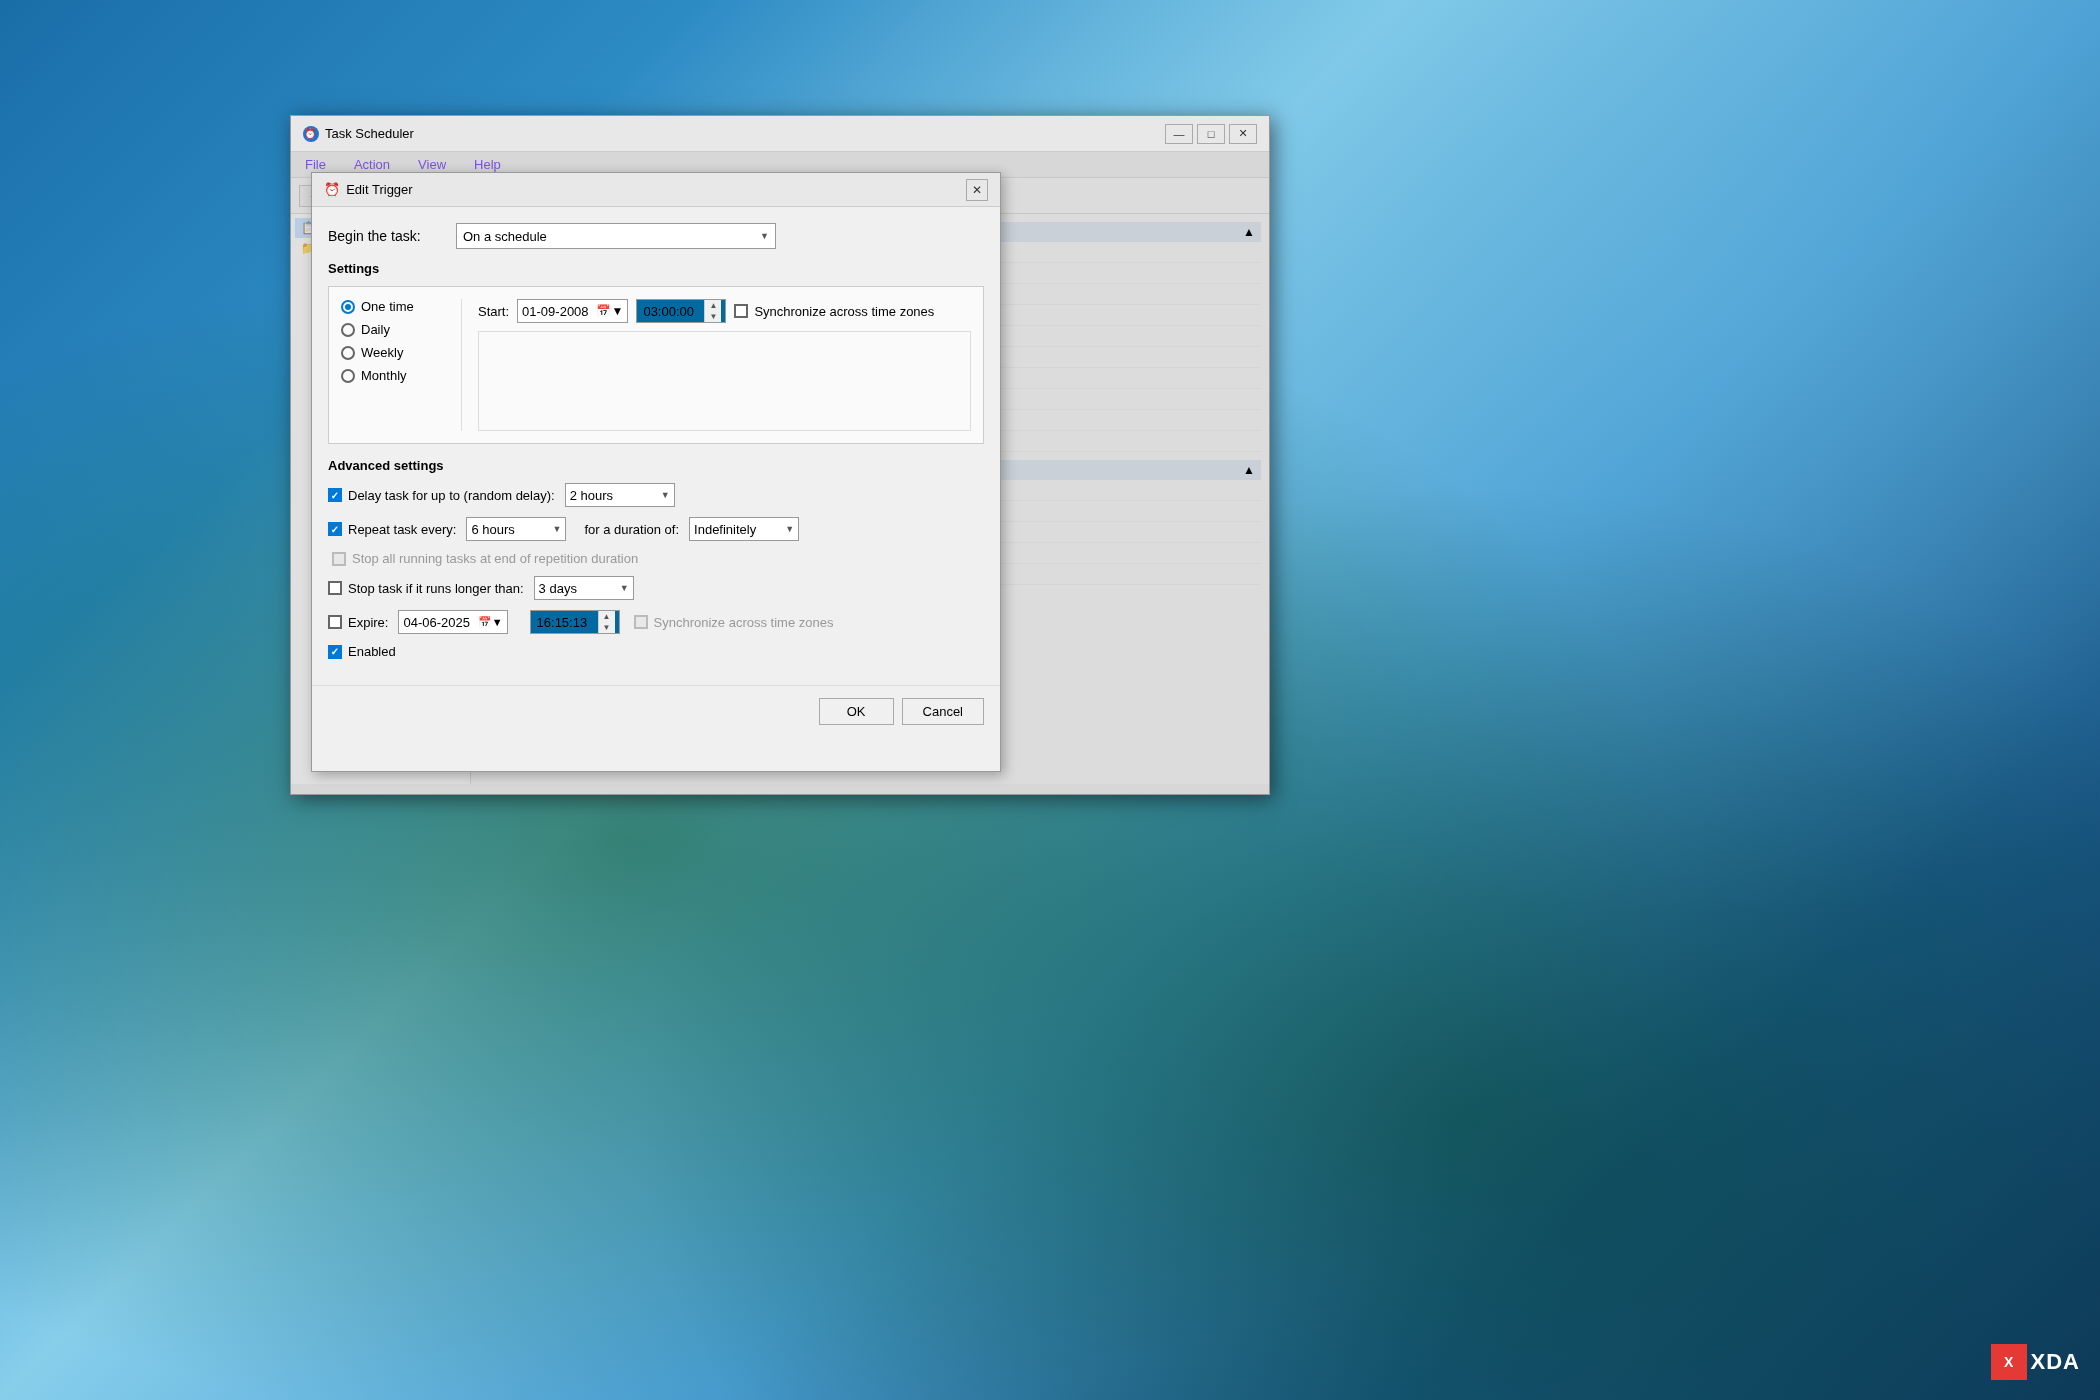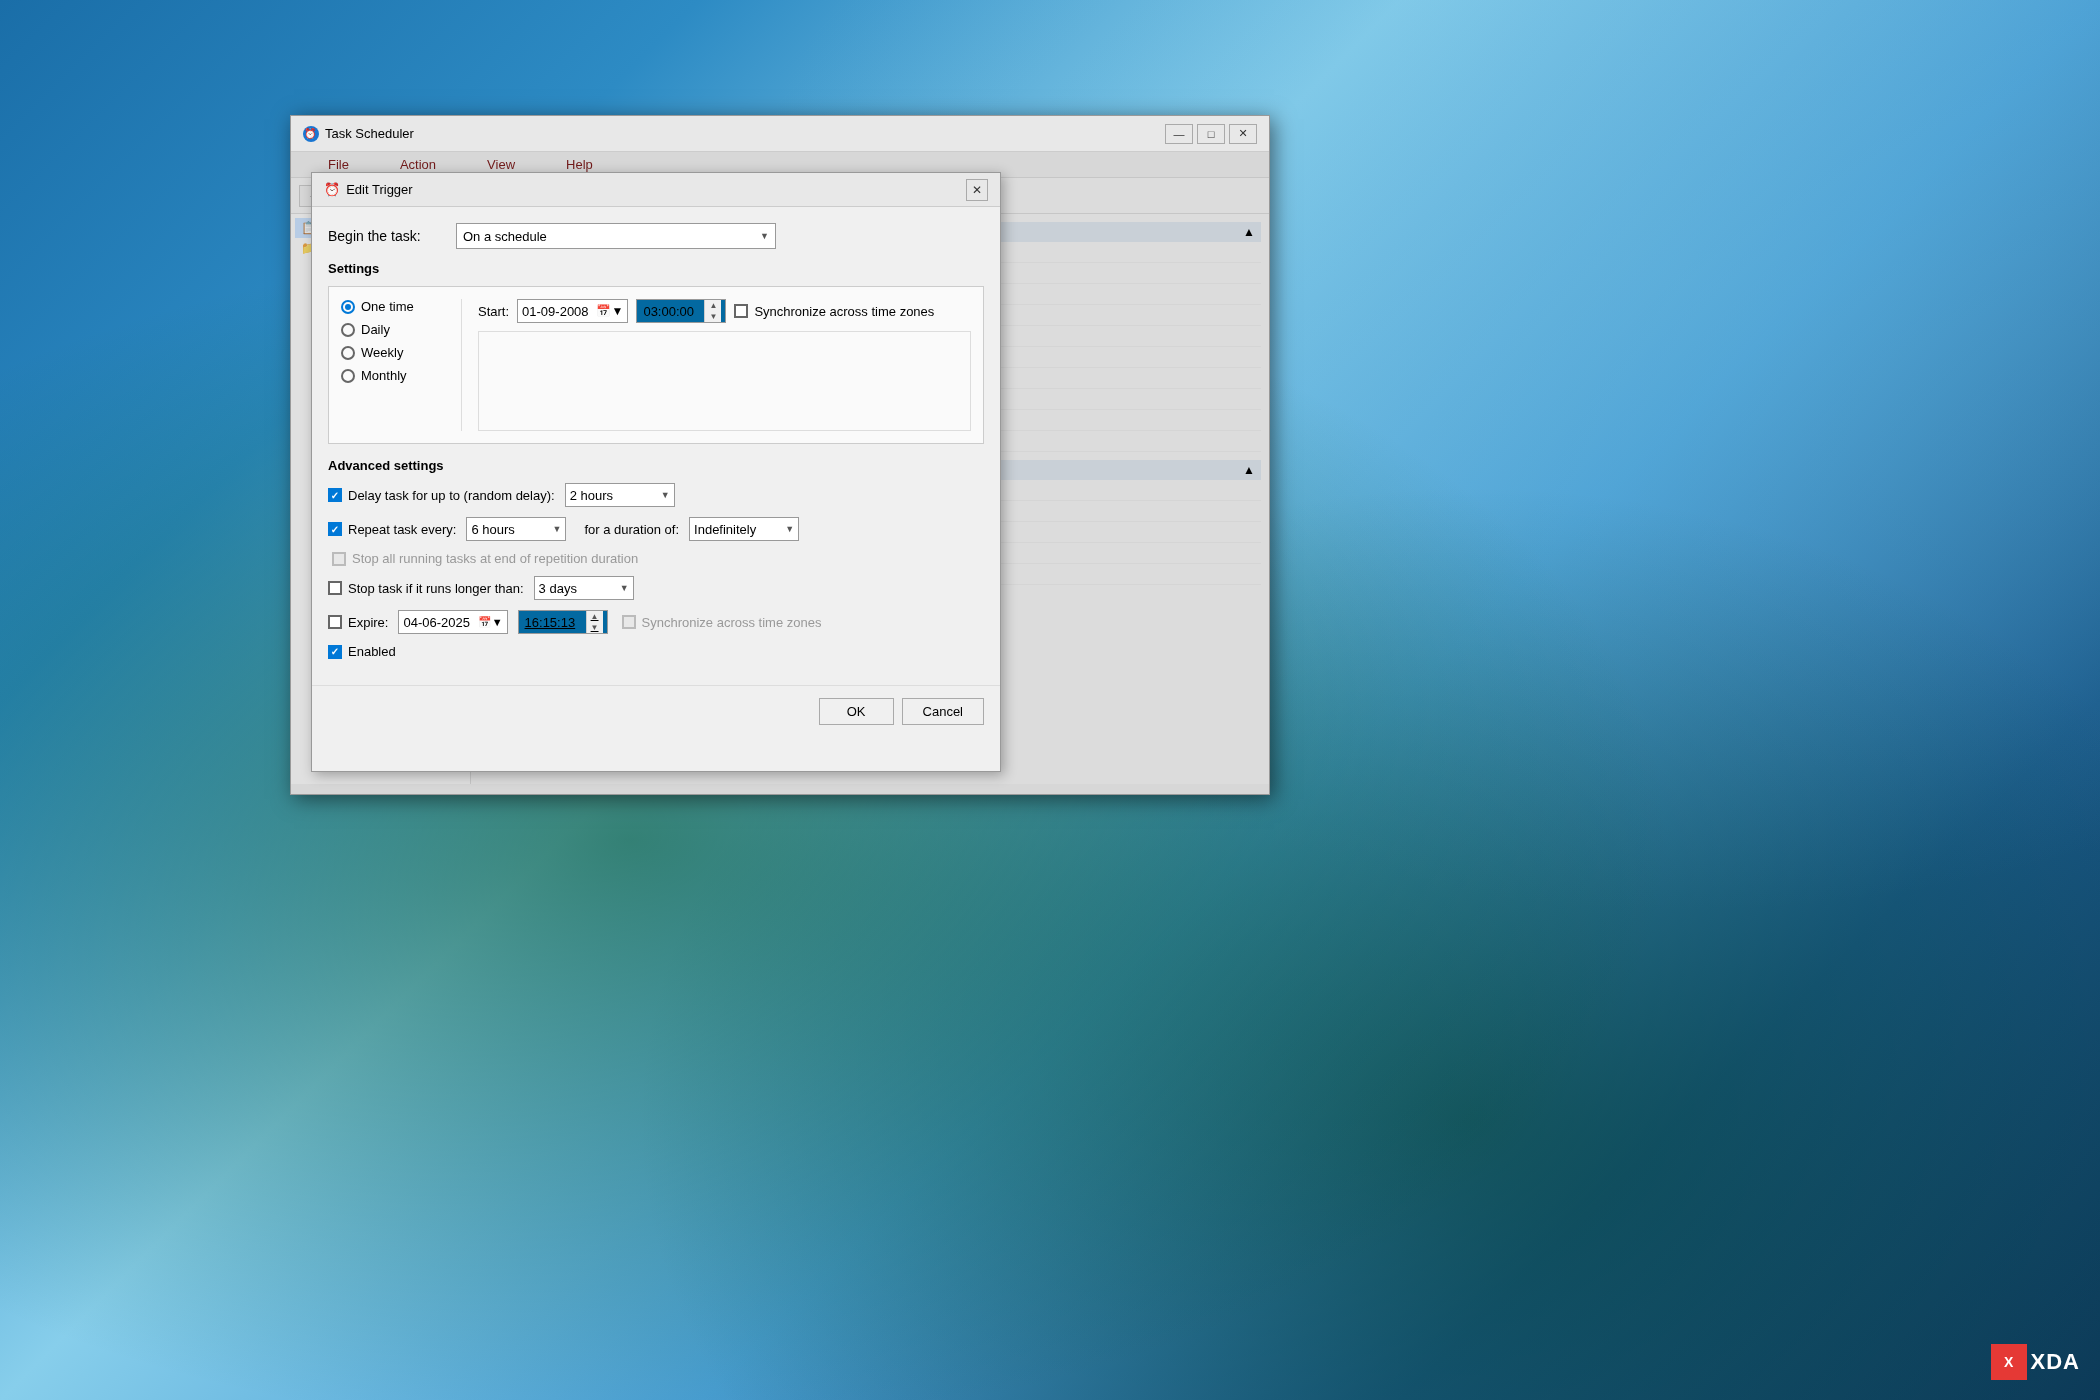--- a/index.html
+++ b/index.html
@@ -89,23 +89,22 @@
     .menubar {
       background: #f0f0f0;
       border-bottom: 1px solid #ddd;
       padding: 3px 8px;
       display: flex;
       gap: 16px;
     }
     .menubar-item {
       padding: 2px 6px;
       cursor: pointer;
-      color: #7f1d1d;
-      font-size: 13px;
-      margin-left: 23px;
+      color: #8b5cf6;
+      font-size: 13px;
     }
 
     
     .toolbar {
       background: #f5f5f5;
       border-bottom: 1px solid #ddd;
       padding: 4px 8px;
       display: flex;
       align-items: center;
       gap: 4px;
@@ -657,21 +656,21 @@
             </div>
           </div>
 
           <div class="expire-row">
             <div class="checkbox-box"></div>
             <span class="checkbox-label">Expire:</span>
             <div class="date-input" style="margin-left:4px;">
               <span>04-06-2025</span>
               <span style="font-size:11px; margin-left:4px;">📅▼</span>
             </div>
-            <div class="time-input" style="display:flex; align-items:center; margin-left:4px;text-decoration:underline;">
+            <div class="time-input" style="display:flex; align-items:center; margin-left:16px;">
               <span style="flex:1; padding:0 2px;">16:15:13</span>
               <div class="spin-btns">
                 <button class="spin-btn">▲</button>
                 <button class="spin-btn">▼</button>
               </div>
             </div>
             <div class="checkbox-box disabled" style="margin-left:8px;"></div>
             <span class="checkbox-label disabled">Synchronize across time zones</span>
           </div>
 

